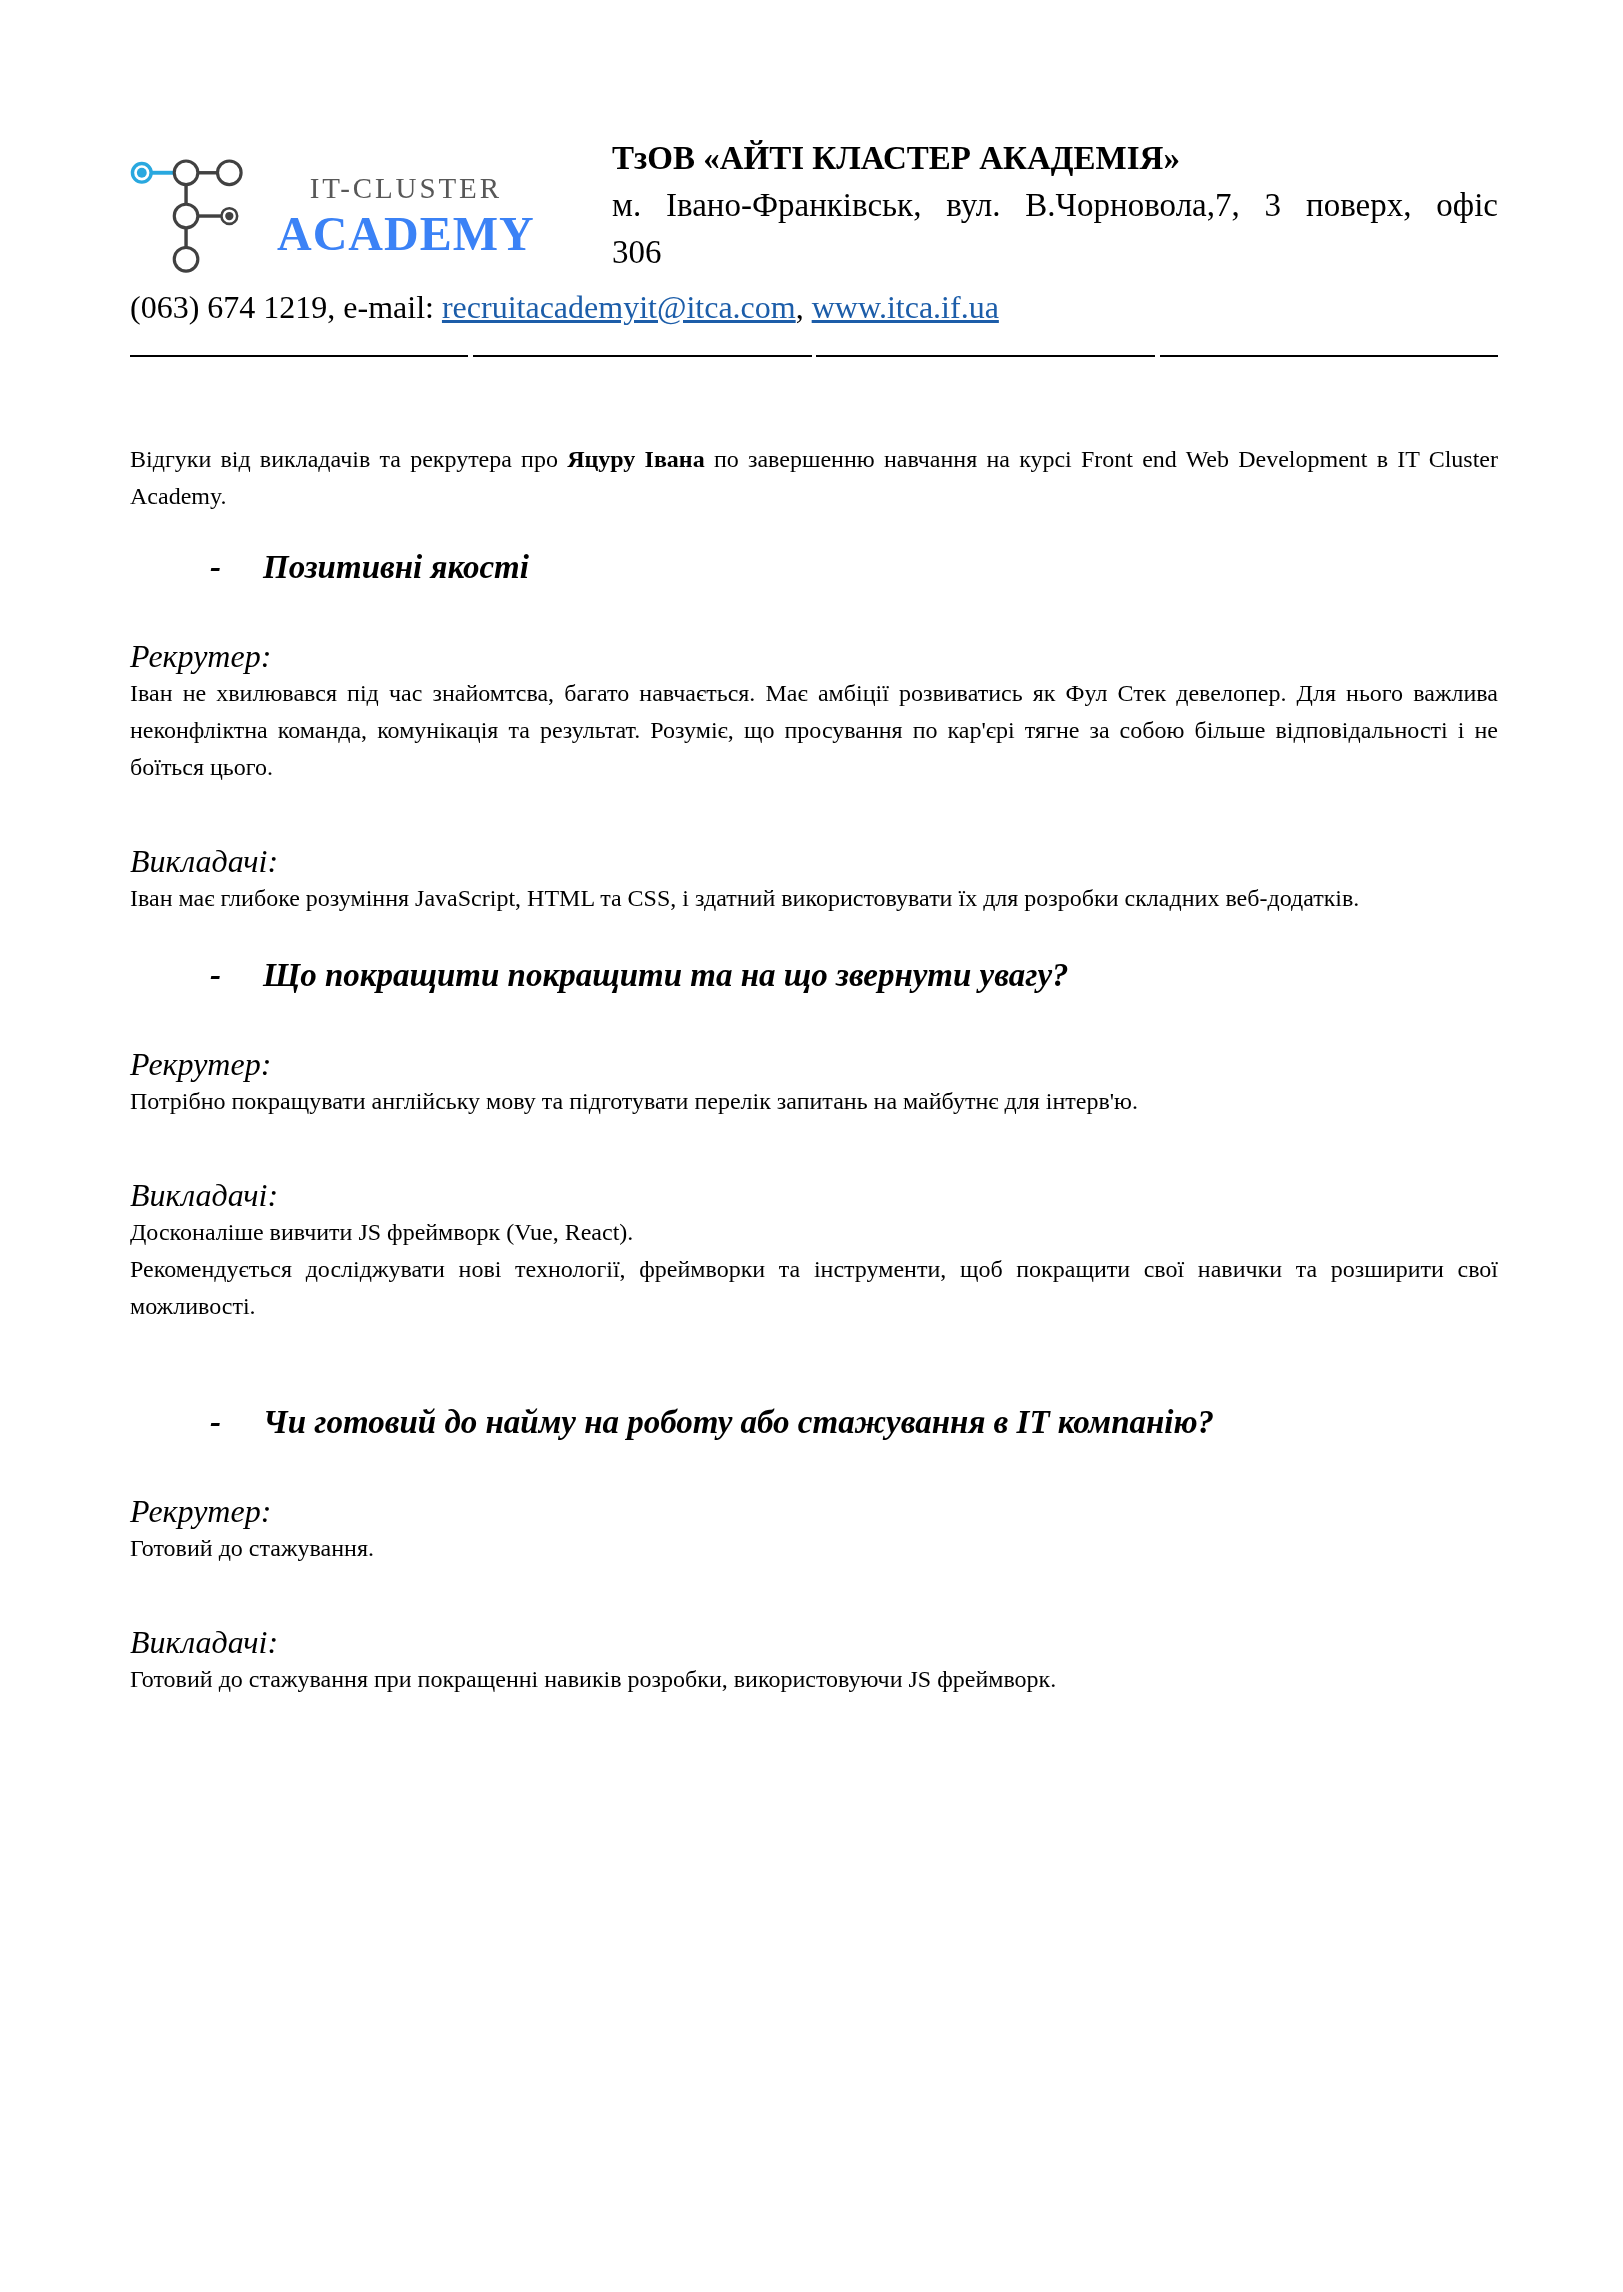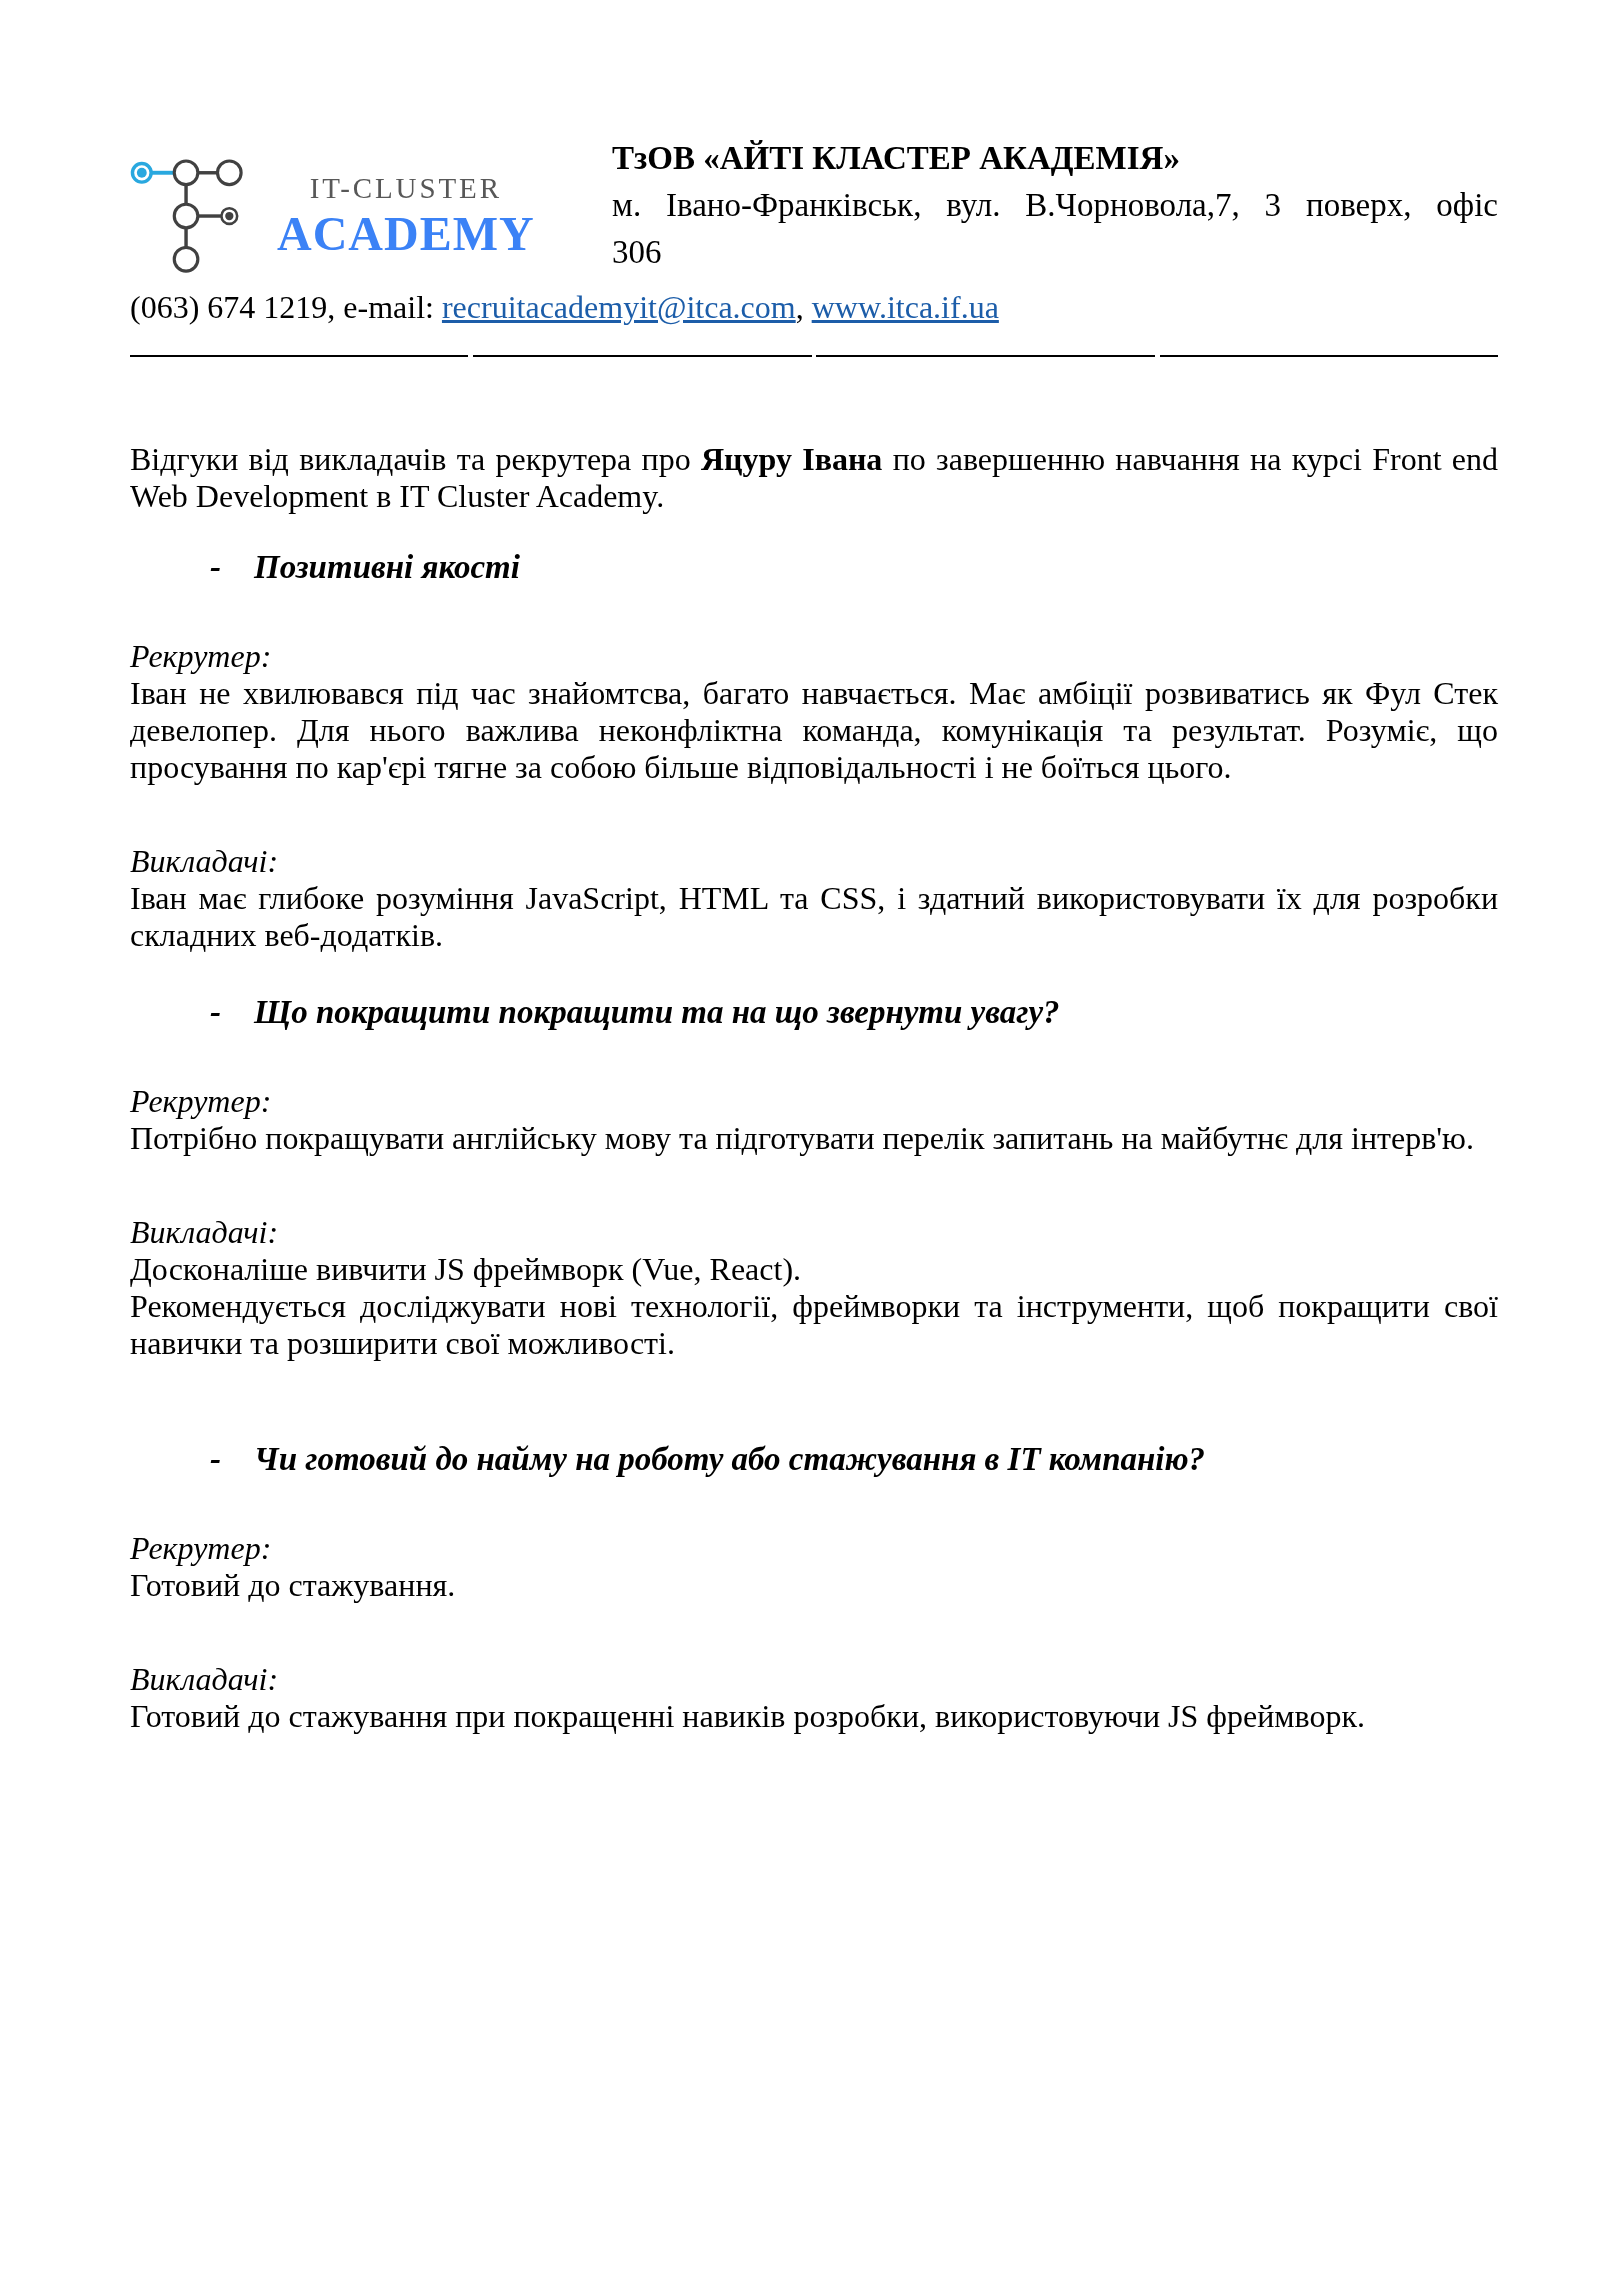--- a/index.html
+++ b/index.html
@@ -28,30 +28,30 @@
   .company-address { text-align: justify; text-align-last: justify; }
 
   .contact-line { margin-top: 11.8px; font-size: 32px; line-height: 39px; }
   .link { color: #1c5da9; text-decoration: underline; cursor: pointer; }
 
   .divider { margin-top: 27.4px; display: flex; gap: 4.9px; height: 3.9px; }
   .divider i { flex: 1 1 0; border-bottom: 2.9px solid #000; height: 0; }
 
   
   p { margin: 0; }
-  .para { font-size: 32px; line-height: 37px; text-align: justify; }
+  .para { font-size: 24px; line-height: 37px; text-align: justify; }
   .intro { margin-top: 82px; }
   .label { font-size: 32px; line-height: 37px; font-style: italic; margin-top: 57px; }
   .label.after-heading { margin-top: 51px; }
 
   .heading { display: flex; margin-top: 39px; font-size: 33px; line-height: 39px; font-weight: 700; font-style: italic; }
   .heading.first { margin-top: 33px; }
   .heading.third { margin-top: 78px; }
   .heading .bullet { margin-left: 80px; flex: 0 0 auto; }
-  .heading .heading-text { margin-left: 33px; font-family: Liberation Serif, serif; }
+  .heading .heading-text { margin-left: 42px; font-family: Liberation Serif, serif; }
 
   b { font-weight: 700; }
 </style>
 </head>
 <body>
 
 <div class="page">
 
   <div class="header-row">
     <div class="logo-block">

